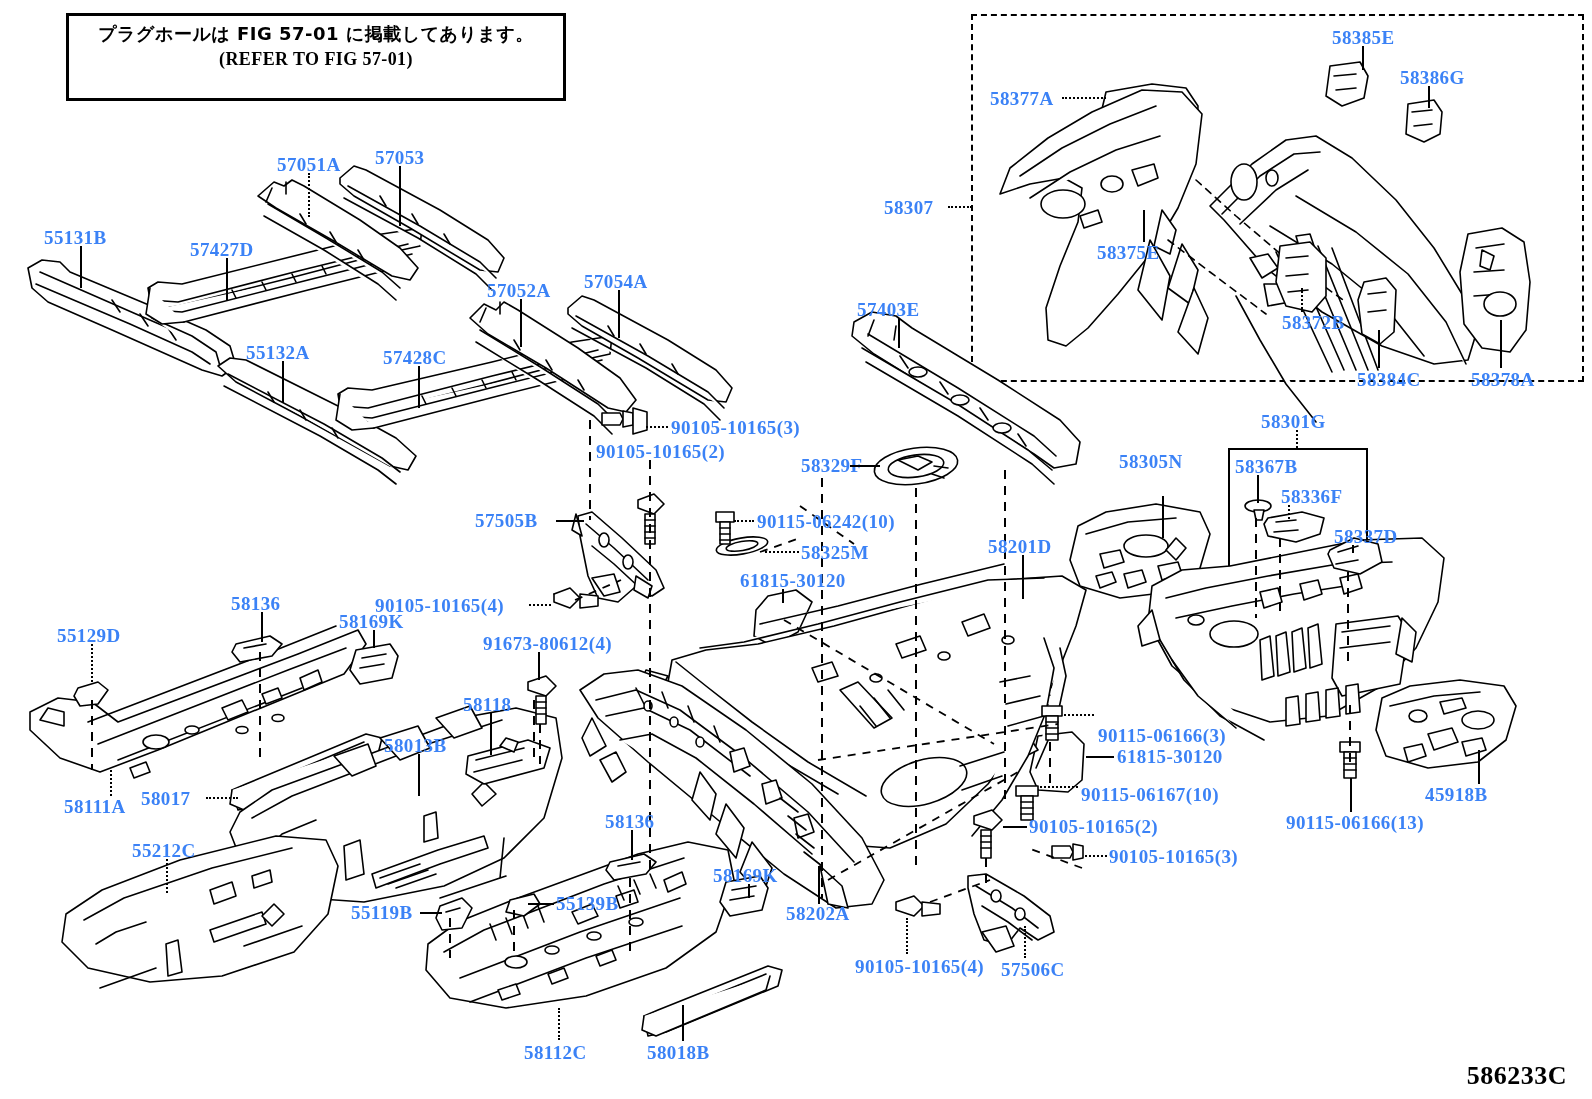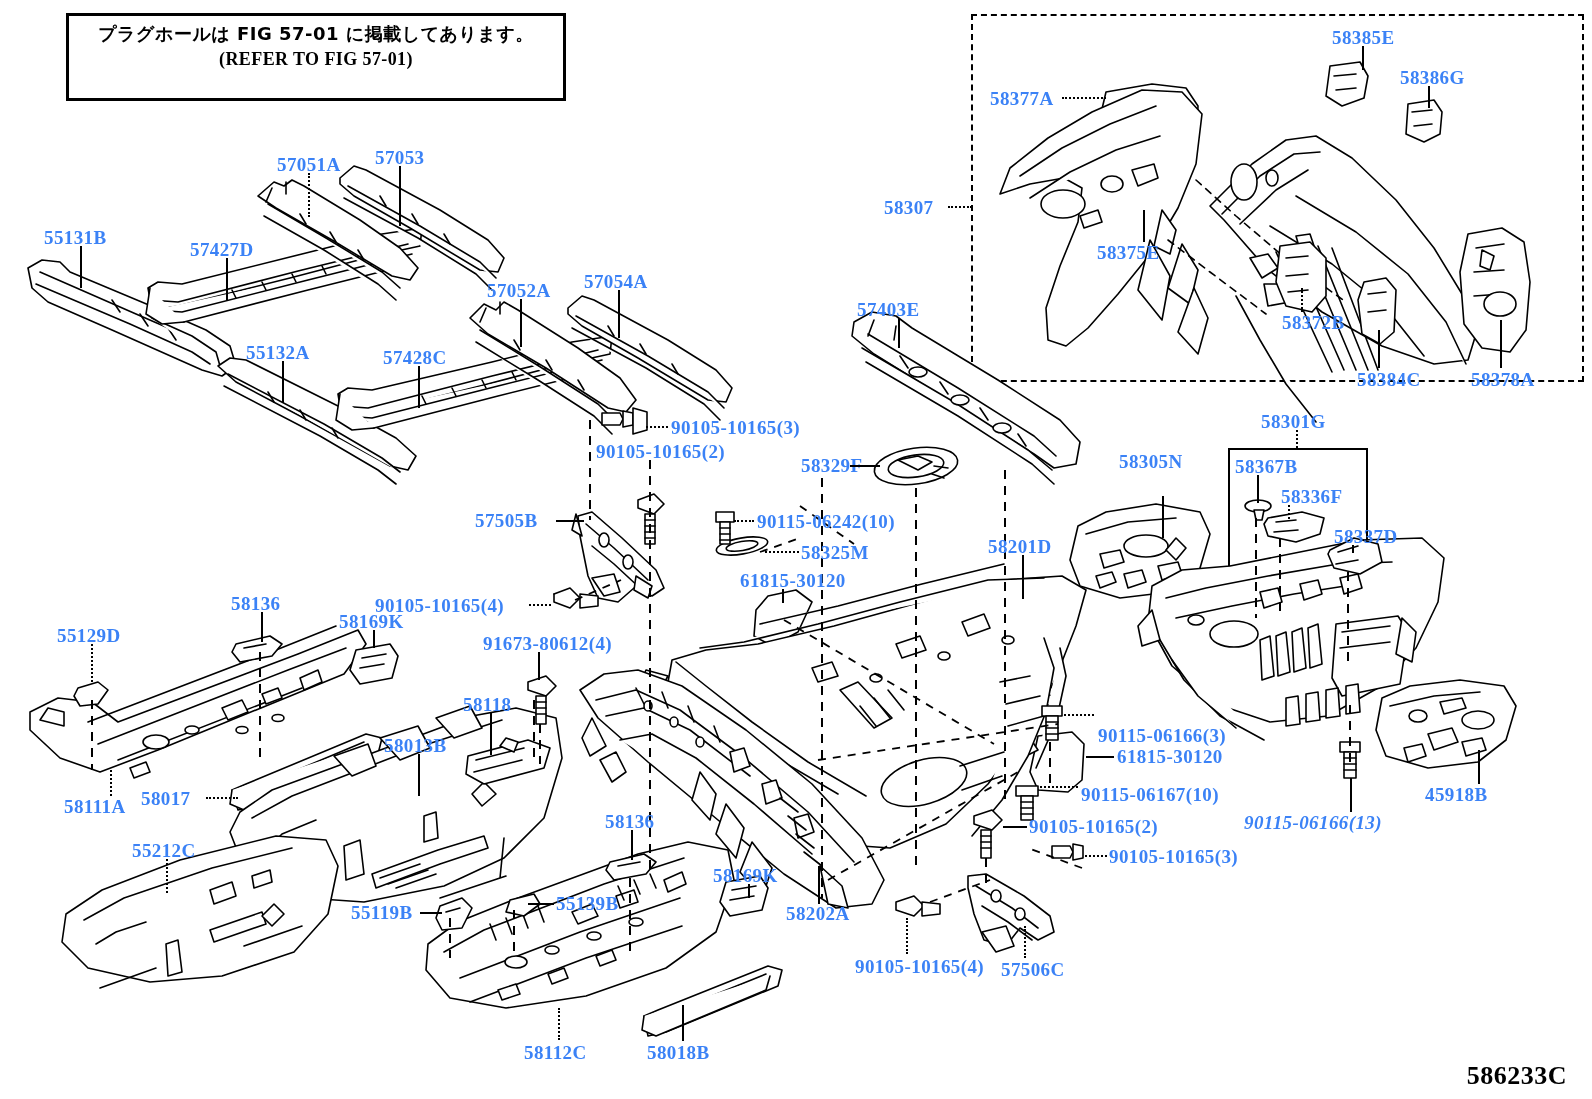--- a/index.html
+++ b/index.html
@@ -709,21 +709,21 @@
 
   <div class="lbl" style="left:351px; top:903px;">55119B</div>
   <div class="lead h" style="left:420px; top:912px; width:22px;"></div>
 
   <div class="lbl" style="left:556px; top:894px;">55139B</div>
   <div class="lead h" style="left:528px; top:903px; width:26px;"></div>
 
   <div class="lbl" style="left:1425px; top:785px;">45918B</div>
   <div class="lead v" style="left:1478px; top:750px; height:34px;"></div>
 
-  <div class="lbl" style="left:1244px; top:813px;font-style:italic;">90115-06166(13)</div>
+  <div class="lbl" style="left:1286px; top:813px;">90115-06166(13)</div>
   <div class="lead v" style="left:1350px; top:778px; height:34px;"></div>
 
   <div class="lbl" style="left:855px; top:957px;">90105-10165(4)</div>
   <div class="lead dotv" style="left:906px; top:918px; height:36px;"></div>
 
   <div class="lbl" style="left:1001px; top:960px;">57506C</div>
   <div class="lead dotv" style="left:1024px; top:926px; height:32px;"></div>
 
   <div class="lbl" style="left:524px; top:1043px;">58112C</div>
   <div class="lead dotv" style="left:558px; top:1008px; height:32px;"></div>

